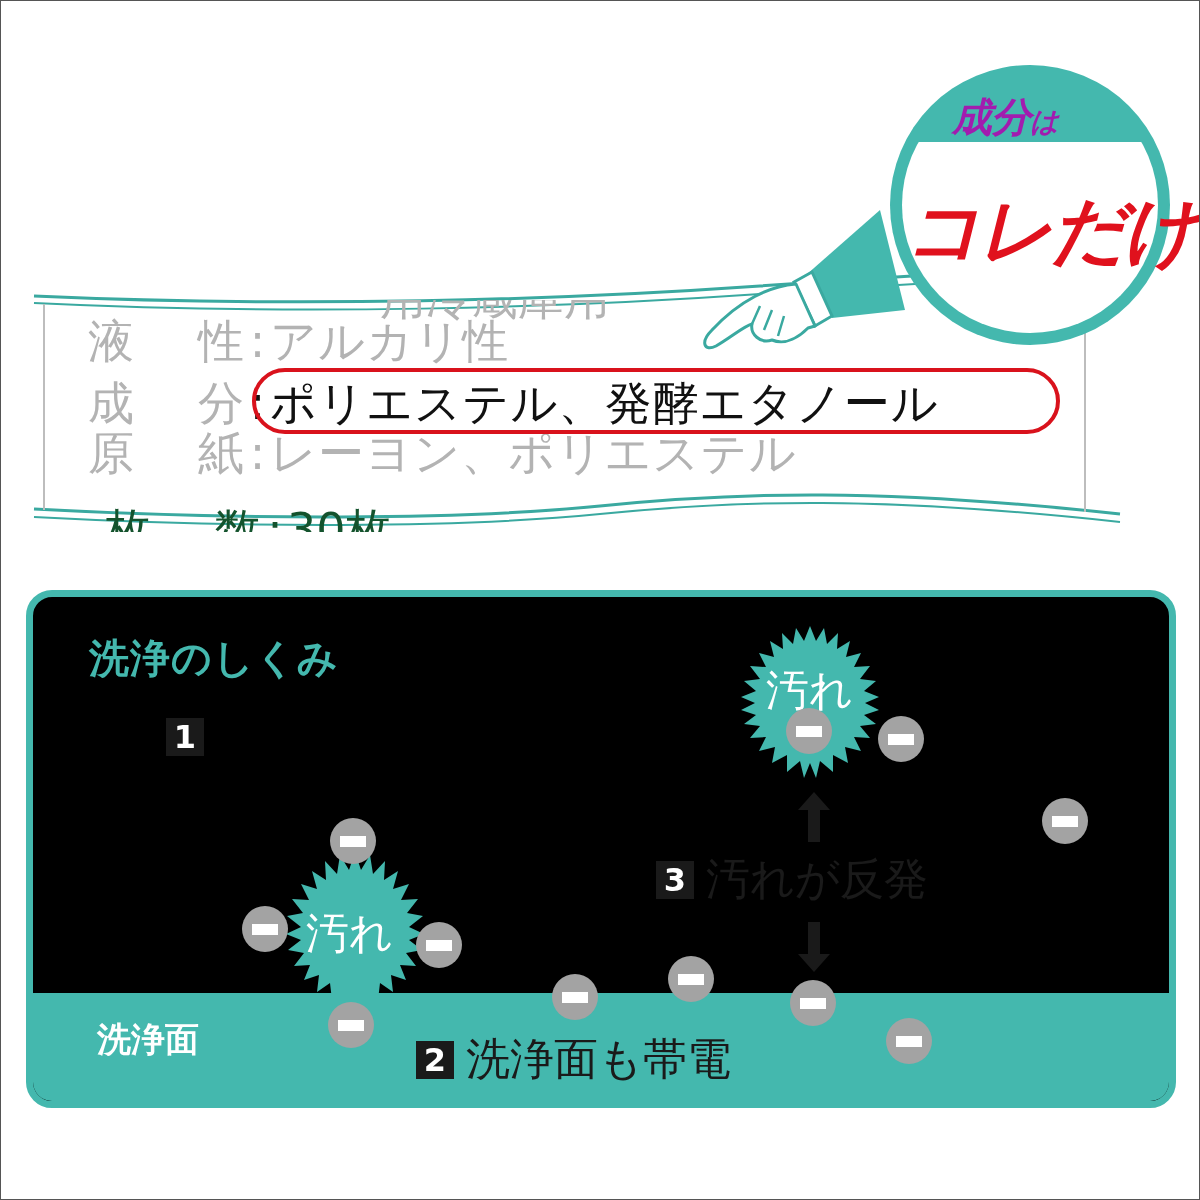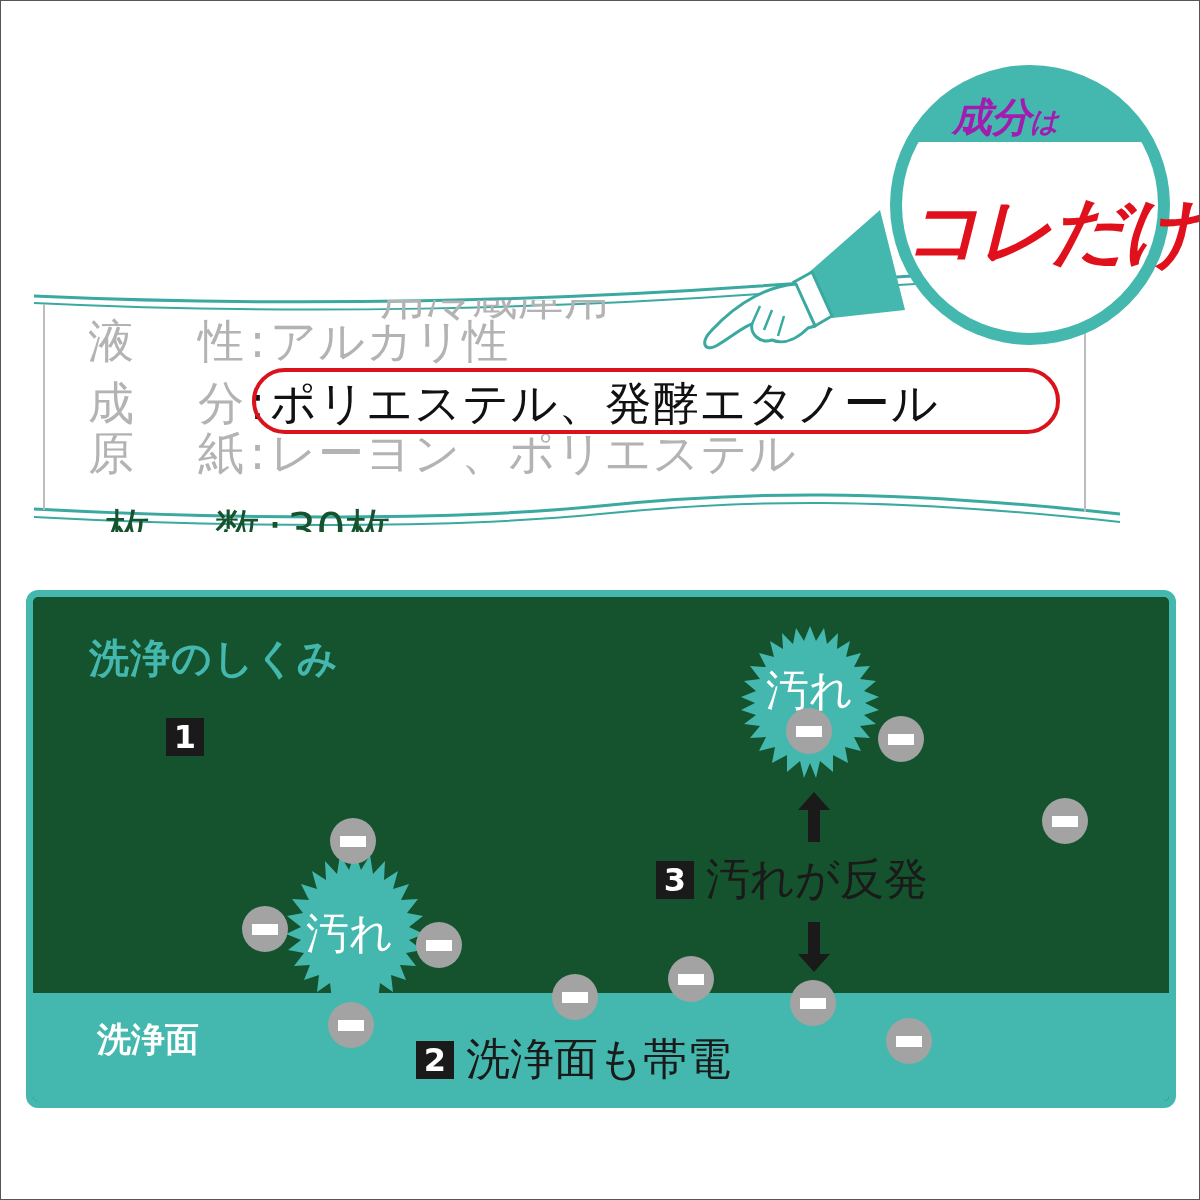--- a/index.html
+++ b/index.html
@@ -32,22 +32,22 @@
 
   
   .mag-svg { position:absolute; left:680px; top:50px; width:520px; height:320px; }
   .mag-title { position:absolute; left:952px; top:90px; font-size:40px; font-weight:bold; font-style:italic; color:#a21caf; letter-spacing:-1px; }
   .mag-title small { font-size:28px; }
   .mag-main { position:absolute; left:905px; top:182px; font-size:74px; font-weight:bold; font-style:italic; color:#e0111d; letter-spacing:-3px; white-space:nowrap; }
 
   
   .card {
     position:absolute; left:26px; top:590px; width:1150px; height:518px;
-    border:7px solid #44b8ae; border-radius:12px; box-sizing:border-box; overflow:hidden;
-    background:#14532d;
+    border:7px solid #44b8ae; border-radius:26px; box-sizing:border-box; overflow:hidden;
+    background:#000000;
   }
   .surface {
     position:absolute; left:0; right:0; top:396px; bottom:0; background:#44b8ae;
   }
   .card-title { position:absolute; left:56px; top:34px; font-size:40px; font-weight:bold; color:#44b8ae; letter-spacing:1px; }
   .surface-label { position:absolute; left:64px; top:420px; font-size:34px; font-weight:bold; color:#fff; }
 
   .step { position:absolute; font-size:44px; color:#1a1a1a; white-space:nowrap; display:flex; align-items:center; }
   .step .num {
     display:inline-flex; width:38px; height:38px; background:#1a1a1a; color:#fff;

